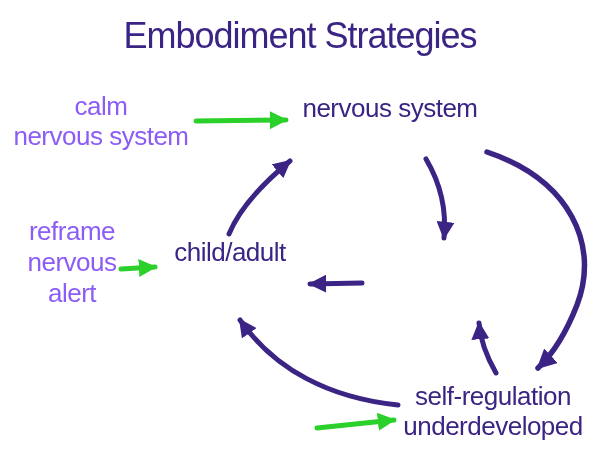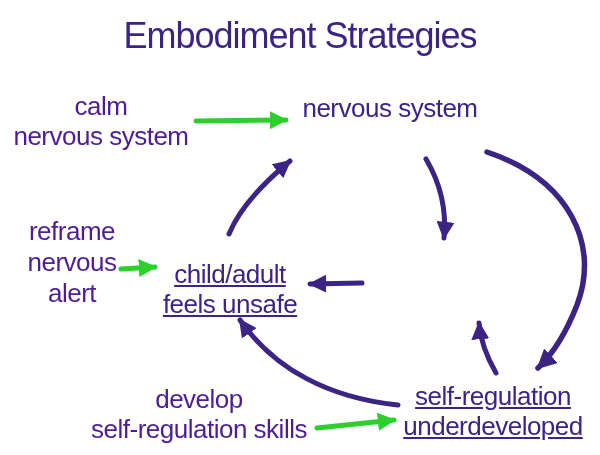--- a/index.html
+++ b/index.html
@@ -24,27 +24,27 @@
   }
   .node {
     position: absolute;
     text-align: center;
     font-size: 26px;
     line-height: 30px;
     letter-spacing: -0.5px;
   }
   .node span { display: block; }
   .purple { color: #3b2484; }
-  .green  { color: #4c1d95; }
+  .green  { color: #8b5cf6; }
   #node-calm      { left: 6px;   top: 91px;  width: 190px; }
   #node-chronic   { left: 290px; top: 93px;  width: 200px; }
   #node-reframe   { left: 12px;  top: 216px; width: 120px; line-height: 31px; }
-  #node-child     { left: 155px; top: 259px; width: 150px; text-decoration: underline; }
+  #node-child     { left: 155px; top: 237px; width: 150px; }
   #node-triggered { left: 355px; top: 252px; width: 150px; }
-  #node-selfreg   { left: 393px; top: 381px; width: 200px; text-decoration: underline; }
+  #node-selfreg   { left: 393px; top: 381px; width: 200px; }
   #node-develop   { left: 79px;  top: 384px; width: 240px; }
   #arrows { position: absolute; left: 0; top: 0; }
 </style>
 </head>
 <body>
 
 <div id="canvas">
 
   <h1 id="title">Embodiment Strategies</h1>
 
@@ -80,27 +80,22 @@
   </div>
 
   <div class="node green" id="node-reframe">
     <span>reframe</span>
     <span>nervous</span>
     <span>alert</span>
   </div>
 
   <div class="node purple" id="node-child">
     <span>child/adult</span>
-    <span>feels unsafe</span>
   </div>
 
 
   <div class="node purple" id="node-selfreg">
     <span>self-regulation</span>
     <span>underdeveloped</span>
   </div>
 
-  <div class="node green" id="node-develop">
-    <span>develop</span>
-    <span>self-regulation skills</span>
-  </div>
 
 </div>
 
 </body></html>

